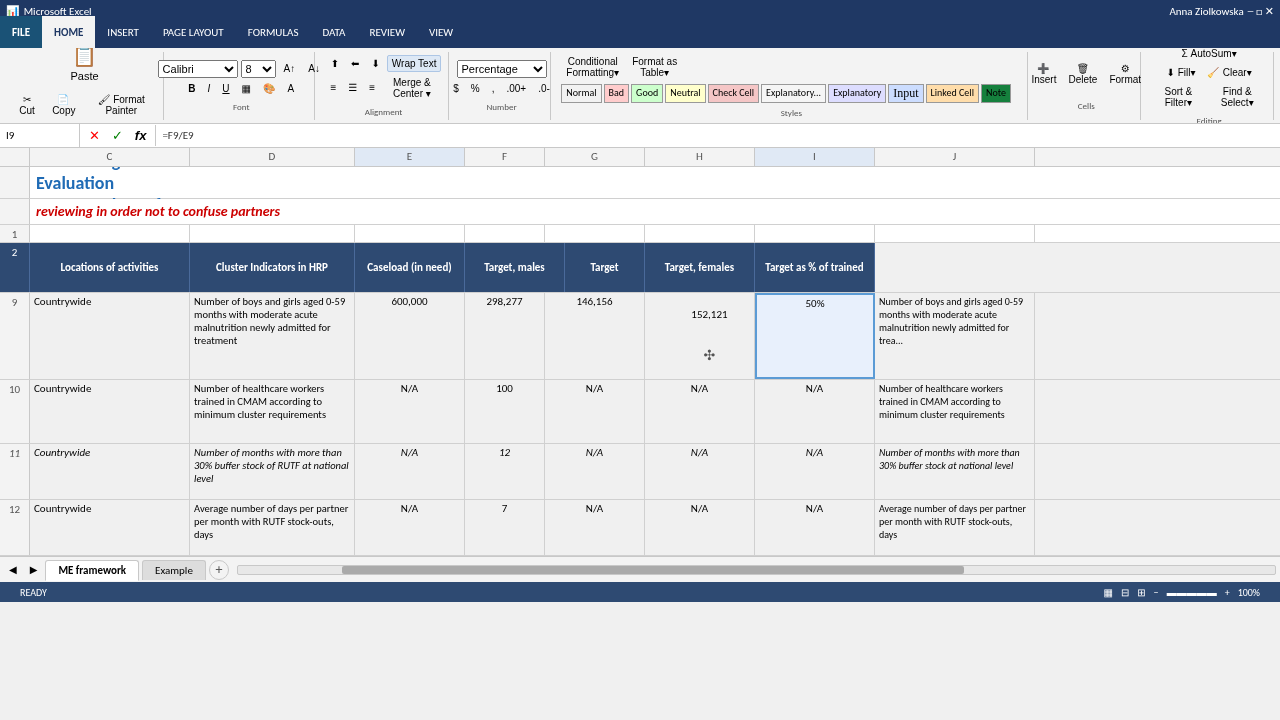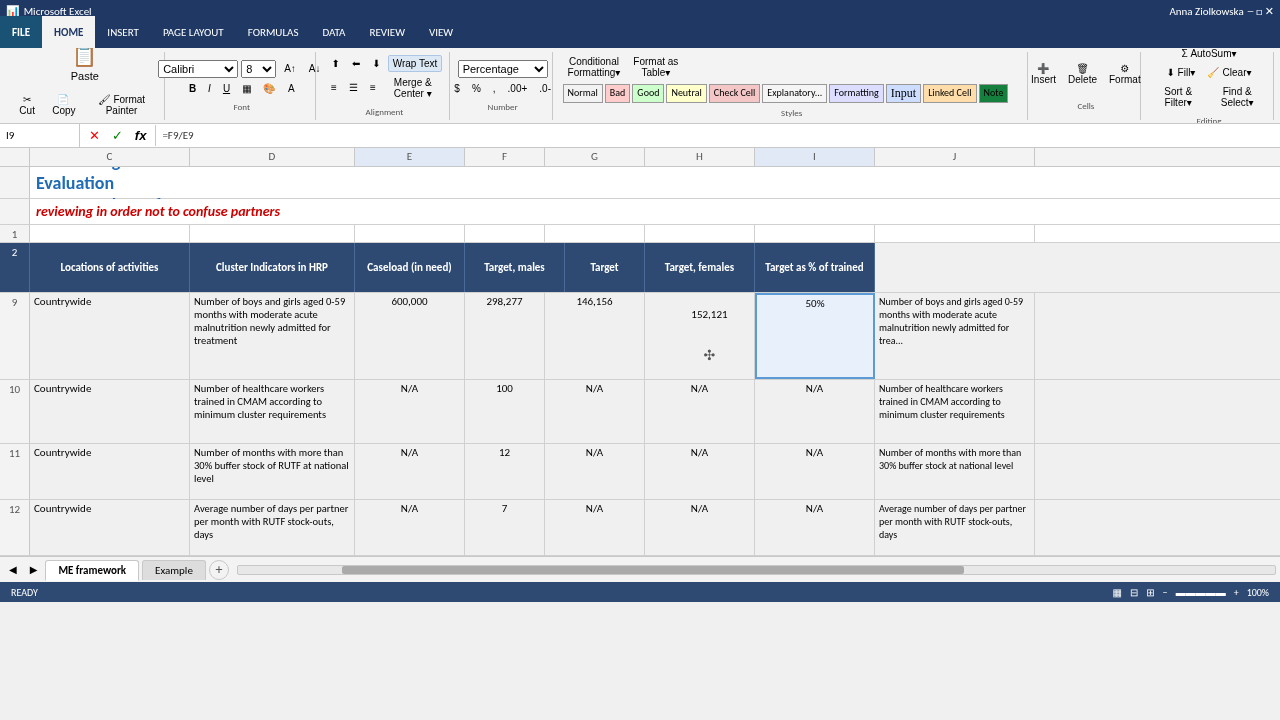--- a/index.html
+++ b/index.html
@@ -211,21 +211,21 @@
       font-style: italic;
     }
 
     
     .status-bar {
       height: 20px;
       background: #2e4a72;
       display: flex;
       align-items: center;
       justify-content: space-between;
-      padding: 0 11px;
+      padding: 0 20px;
       font-size: 10px;
       color: white;
     }
     .status-bar-right { display: flex; align-items: center; gap: 8px; }
     .sheet-tab {
       padding: 3px 12px;
       font-size: 11px;
       border: 1px solid #c8c8c8;
       border-bottom: none;
       background: #ddd;
@@ -389,21 +389,21 @@
     <div style="display:flex;gap:3px;flex-wrap:wrap;">
       <button class="ribbon-btn" style="font-size:10px;">Conditional<br>Formatting▾</button>
       <button class="ribbon-btn" style="font-size:10px;">Format as<br>Table▾</button>
       <div style="display:flex;gap:2px;flex-wrap:wrap;">
         <span style="background:#f2f2f2;border:1px solid #999;padding:1px 4px;font-size:10px;">Normal</span>
         <span style="background:#ffcccc;border:1px solid #999;padding:1px 4px;font-size:10px;">Bad</span>
         <span style="background:#ccffcc;border:1px solid #999;padding:1px 4px;font-size:10px;">Good</span>
         <span style="background:#ffffcc;border:1px solid #999;padding:1px 4px;font-size:10px;">Neutral</span>
         <span style="background:#f5c6c6;border:1px solid #999;padding:1px 4px;font-size:10px;">Check Cell</span>
         <span style="background:#f5f5f5;border:1px solid #999;padding:1px 4px;font-size:10px;">Explanatory...</span>
-        <span style="background:#ddddff;border:1px solid #999;padding:1px 4px;font-size:10px;">Formatting</span>
+        <span style="background:#ddddff;border:1px solid #999;padding:1px 4px;font-size:10px;">Explanatory</span>
         <span style="background:#ccddff;border:1px solid #999;padding:1px 4px;font-size:12px;font-family:Liberation Serif, serif;">Input</span>
         <span style="background:#ffddaa;border:1px solid #999;padding:1px 4px;font-size:10px;">Linked Cell</span>
         <span style="background:#15803d;border:1px solid #999;padding:1px 4px;font-size:10px;">Note</span>
       </div>
     </div>
     <span class="ribbon-group-label">Styles</span>
   </div>
 
   <div class="ribbon-group">
     <div style="display:flex;gap:2px;">
@@ -519,21 +519,21 @@
     <div class="cell col-c" style="align-items:flex-start;">Countrywide</div>
     <div class="cell col-d" style="font-size:10.5px;">Number of healthcare workers trained in CMAM according to minimum cluster requirements</div>
     <div class="cell col-e center">N/A</div>
     <div class="cell col-f center">100</div>
     <div class="cell col-g center">N/A</div>
     <div class="cell col-h center">N/A</div>
     <div class="cell col-i center">N/A</div>
     <div class="cell col-j" style="font-size:10px;overflow:hidden;">Number of healthcare workers trained in CMAM according to minimum cluster requirements</div>
   </div>
 
-  <div class="spreadsheet-row" style="min-height:56px;">
+  <div class="spreadsheet-row" style="min-height:56px;font-style:italic;">
     <div class="row-num">11</div>
     <div class="cell col-c" style="align-items:flex-start;">Countrywide</div>
     <div class="cell col-d" style="font-size:10.5px;">Number of months with more than 30% buffer stock of RUTF at national level</div>
     <div class="cell col-e center">N/A</div>
     <div class="cell col-f center">12</div>
     <div class="cell col-g center">N/A</div>
     <div class="cell col-h center">N/A</div>
     <div class="cell col-i center">N/A</div>
     <div class="cell col-j" style="font-size:10px;overflow:hidden;">Number of months with more than 30% buffer stock at national level</div>
   </div>

